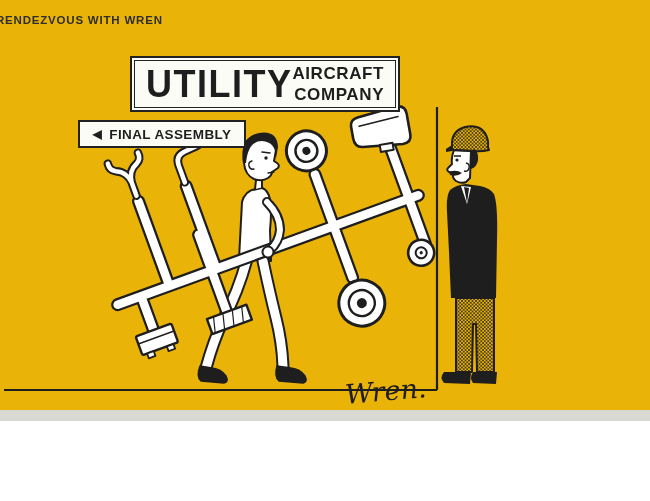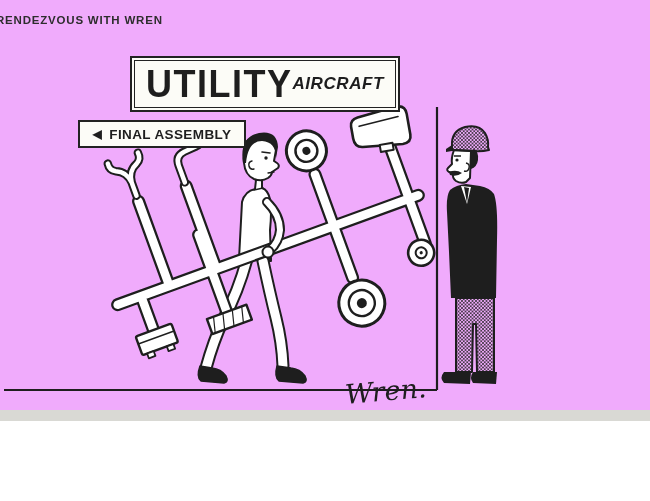--- a/index.html
+++ b/index.html
@@ -1,18 +1,18 @@
 <!DOCTYPE html>
 <html><head>
 <meta charset="utf-8">
 <style>
   html,body { margin:0; padding:0; background:#ffffff; }
   .page {
     position:relative; width:650px; height:427px; overflow:hidden;
-    background:#f0abfc;
+    background:#eab308;
     font-family:"Liberation Sans", sans-serif;
     color:#1e1e1e;
     text-align:right;
   }
   .header-title {
     position:absolute; top:14px; left:-4px;
     font-size:11.5px; font-weight:700; letter-spacing:0.8px; color:#2d2d2d;
     white-space:nowrap;
   }
   .factory-sign {
@@ -23,21 +23,21 @@
   }
   .factory-sign .inner-border {
     position:absolute; inset:2px; border:1px solid #222; pointer-events:none;
   }
   .factory-sign .brand {
     font-size:36px; font-weight:700; letter-spacing:1.5px;
     transform:scaleY(1.1); line-height:1;
   }
   .factory-sign .sub {
     display:flex; flex-direction:column;
-    font-size:17px; font-weight:700; letter-spacing:0.6px; line-height:1.25;font-style:italic;
+    font-size:17px; font-weight:700; letter-spacing:0.6px; line-height:1.25;
   }
   .assembly-sign {
     position:absolute; left:78px; top:120px; width:164px; height:24px;
     border:2px solid #222; background:#fcfcf7;
     display:flex; align-items:center; justify-content:center; gap:7px;
     font-size:13.5px; font-weight:700; letter-spacing:0.4px;
     z-index:3;
   }
   .assembly-sign .arrow { font-size:12px; line-height:1; }
   .drawing { position:absolute; left:0; top:0; z-index:2; }
@@ -55,20 +55,21 @@
 
 <div class="page">
 
   <div class="header-title">RENDEZVOUS WITH WREN</div>
 
   <div class="factory-sign">
     <span class="inner-border"></span>
     <span class="brand">UTILITY</span>
     <span class="sub">
       <span>AIRCRAFT</span>
+      <span>COMPANY</span>
     </span>
   </div>
 
   <div class="assembly-sign">
     <span class="arrow">◀</span>
     <span>FINAL ASSEMBLY</span>
   </div>
 
   <svg class="drawing" width="650" height="501" viewBox="0 0 650 501">
     <defs>

